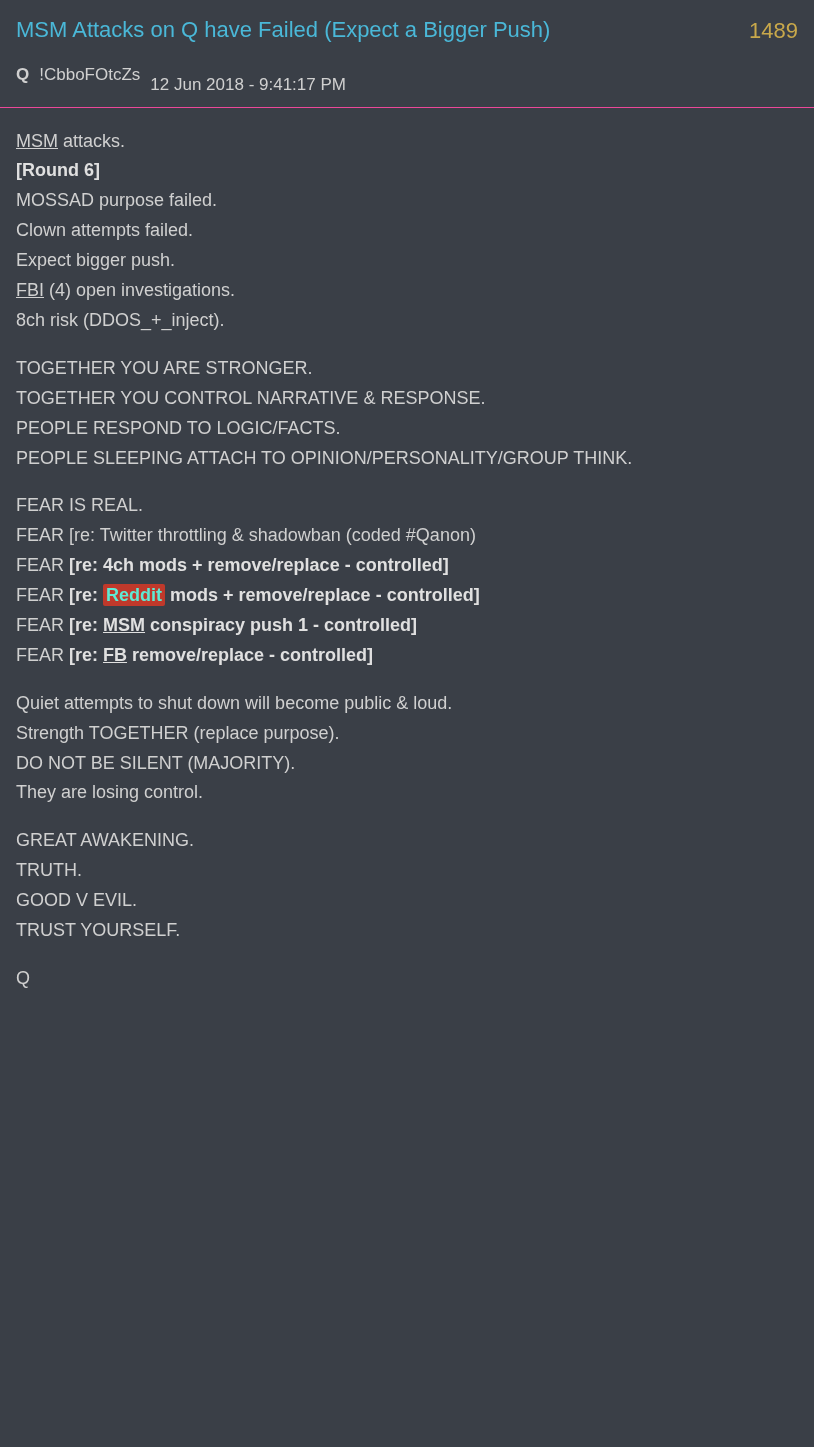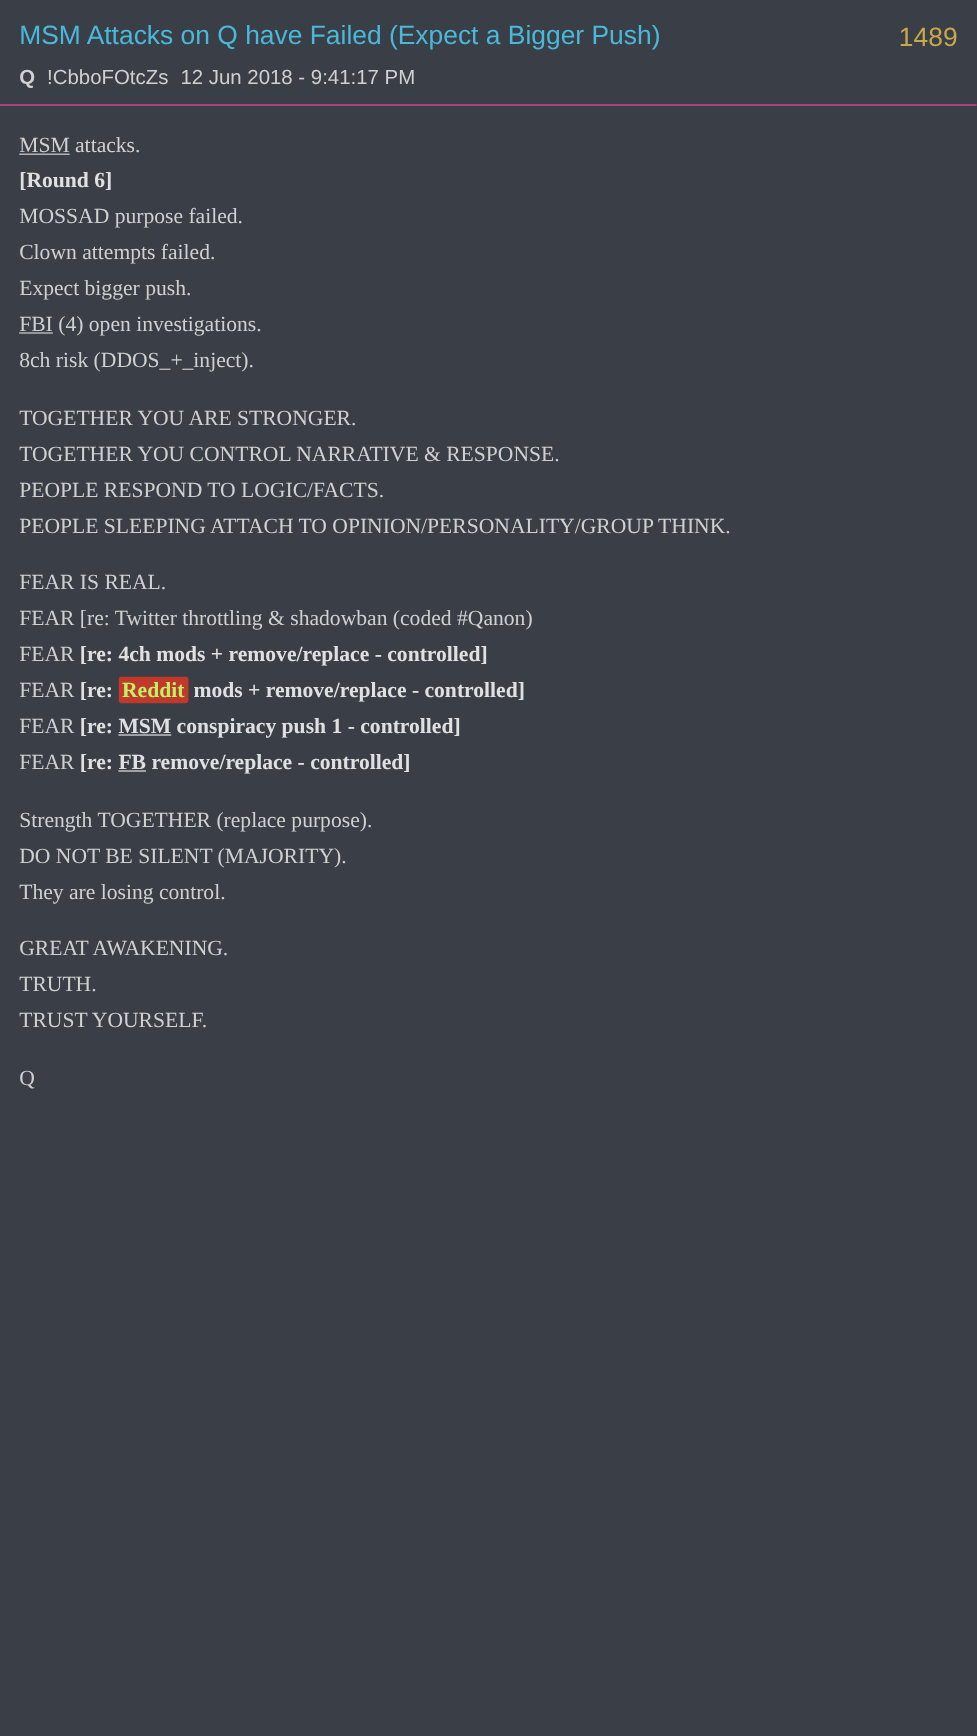--- a/index.html
+++ b/index.html
@@ -60,44 +60,44 @@
     }
 
     .tripcode {
       color: #d0d0d0;
       font-size: 17px;
     }
 
     .timestamp {
       color: #d0d0d0;
       font-size: 17px;
+      margin-top: 20px;
     }
 
     .content {
       padding: 20px 16px 20px 16px;
       line-height: 1.55;
     }
 
     .content p {
       margin-bottom: 2px;
-      font-family: Liberation Serif, serif;
     }
 
     .msm-underline {
       text-decoration: underline;
     }
 
     .bold-bracket {
       font-weight: bold;
       color: #e0e0e0;
     }
 
     .reddit-highlight {
       background-color: #c0392b;
-      color: #bef264;
+      color: #5eead4;
       padding: 1px 3px;
       border-radius: 2px;
     }
 
     .fb-underline {
       text-decoration: underline;
     }
 
     .wwg1wga-underline {
       text-decoration: underline;
@@ -151,27 +151,29 @@
   <p>FEAR <span class="bold-bracket">[re: 4ch mods + remove/replace - controlled]</span></p>
 
   <p>FEAR <span class="bold-bracket">[re: <span class="reddit-highlight">Reddit</span> mods + remove/replace - controlled]</span></p>
 
   <p>FEAR <span class="bold-bracket">[re: <span class="msm-underline">MSM</span> conspiracy push 1 - controlled]</span></p>
 
   <p>FEAR <span class="bold-bracket">[re: <span class="fb-underline">FB</span> remove/replace - controlled]</span></p>
 
   <div class="empty-line"></div>
 
+  <p>Quiet attempts to shut down will become public &amp; loud.</p>
   <p>Strength TOGETHER (replace purpose).</p>
   <p>DO NOT BE SILENT (MAJORITY).</p>
   <p>They are losing control.</p>
 
   <div class="empty-line"></div>
 
   <p>GREAT AWAKENING.</p>
   <p>TRUTH.</p>
+  <p>GOOD V EVIL.</p>
   <p>TRUST YOURSELF.</p>
 
   <div class="empty-line"></div>
 
   <p>Q</p>
 
 </div>
 
 </body></html>

